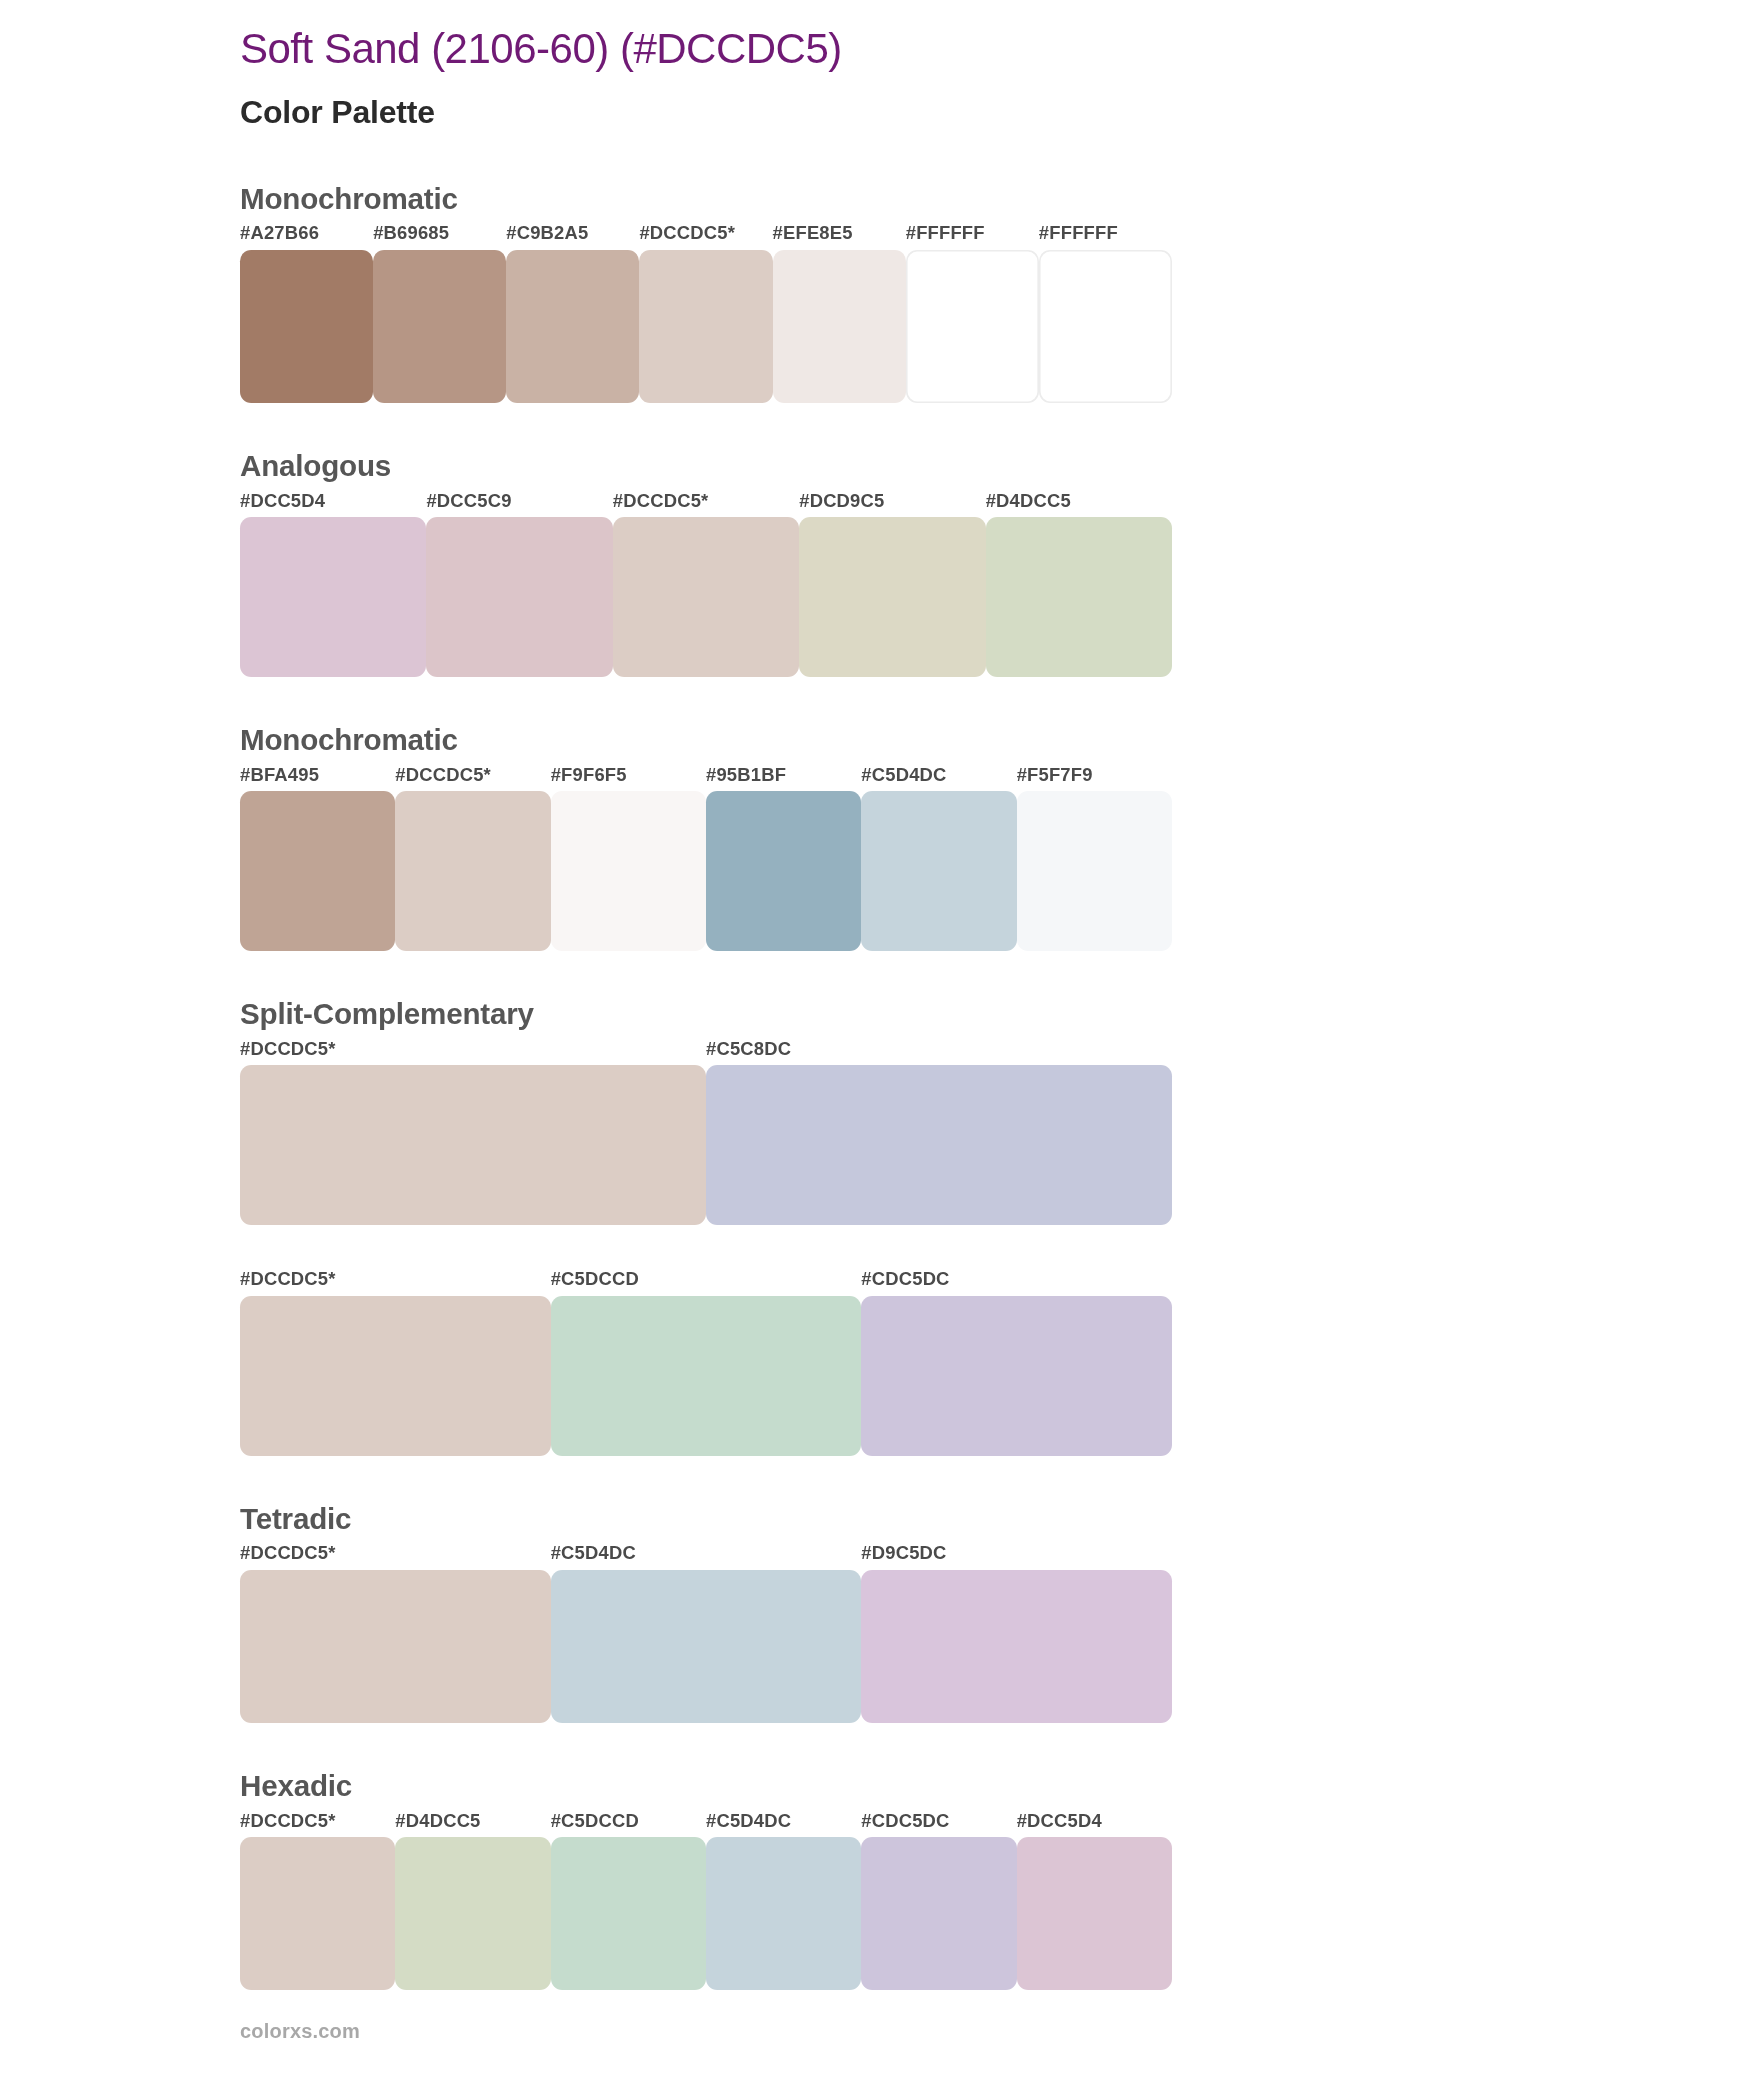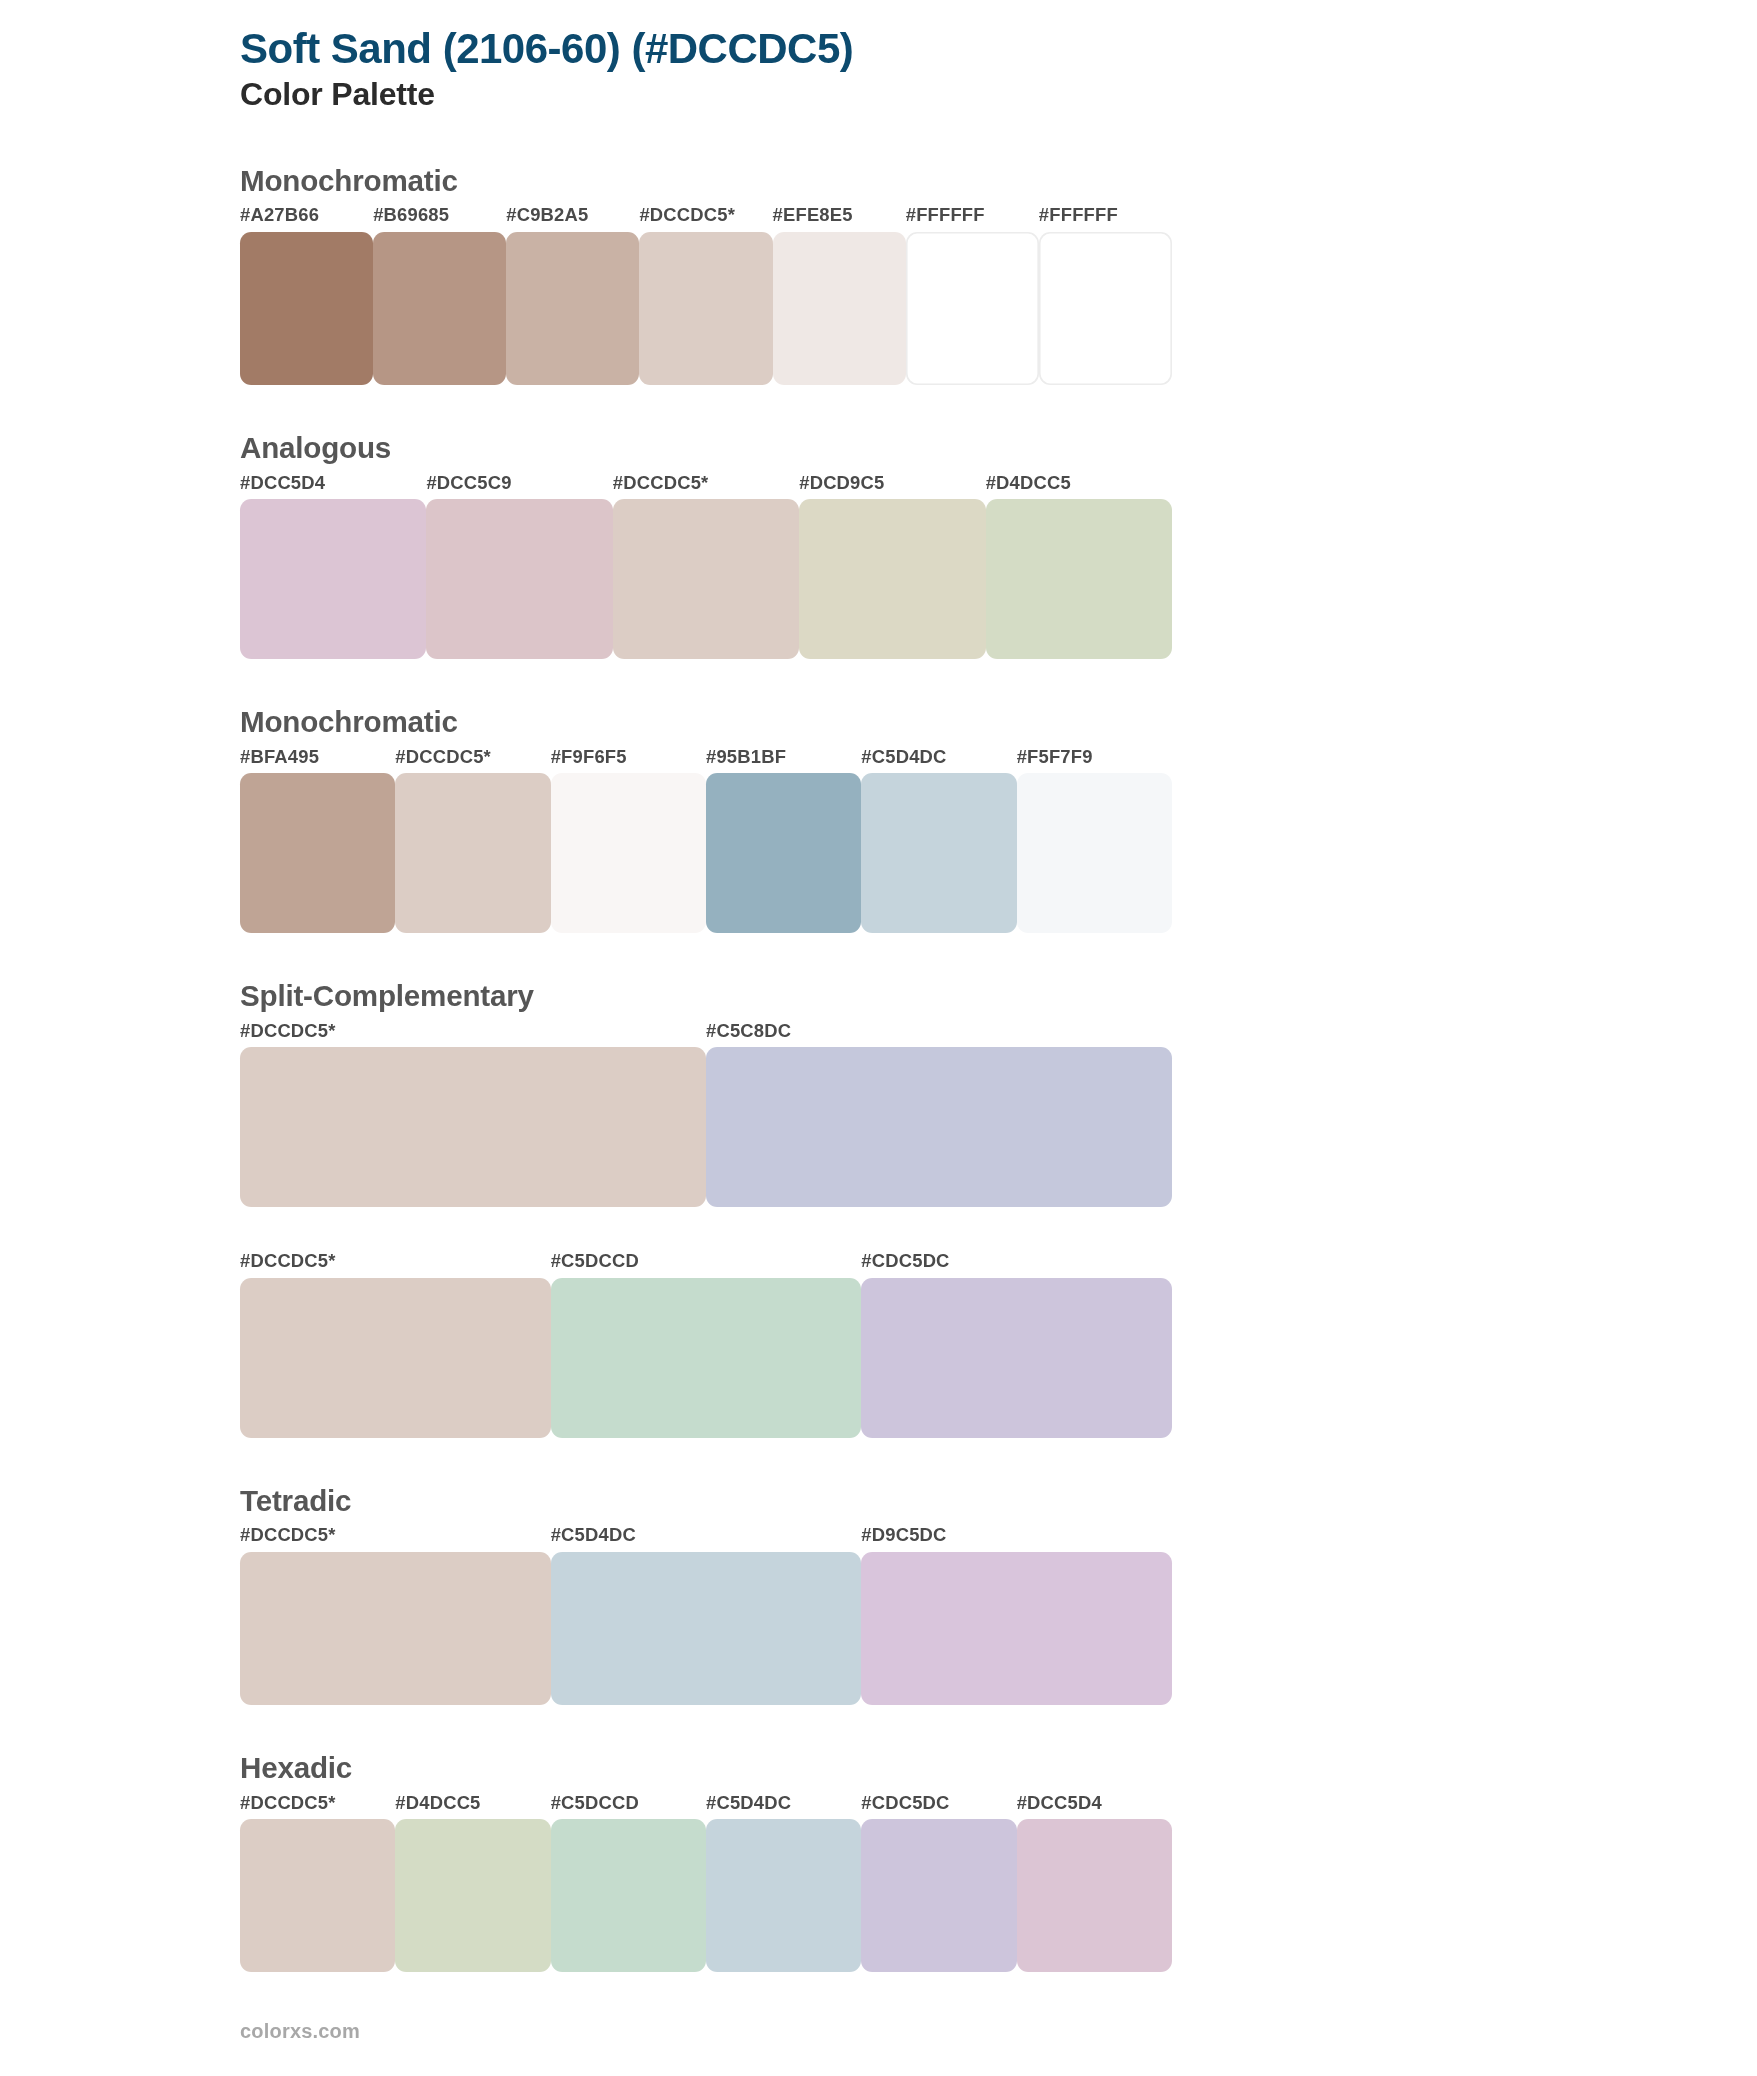--- a/index.html
+++ b/index.html
@@ -19,33 +19,33 @@
     background: #ffffff;
     padding: 0;
   }
 
   
   .header {
     padding: 24px 0 0 240px;
   }
   .page-title {
     font-size: 42px;
-    font-weight: bold;
-    color: #0c4a6e;
+    font-weight: normal;
+    color: #701a75;
     letter-spacing: -0.5px;
     line-height: 1.18;
     white-space: nowrap;
   }
   .page-subtitle {
     font-size: 32px;
     font-weight: bold;
     color: #2b2b2b;
     letter-spacing: -0.2px;
     line-height: 1.2;
-    margin-top: 1px;
+    margin-top: 19px;
   }
 
   
   .sections {
     margin-top: 50px;
     padding-left: 240px;
   }
 
   .section {
     margin-bottom: 45px;

